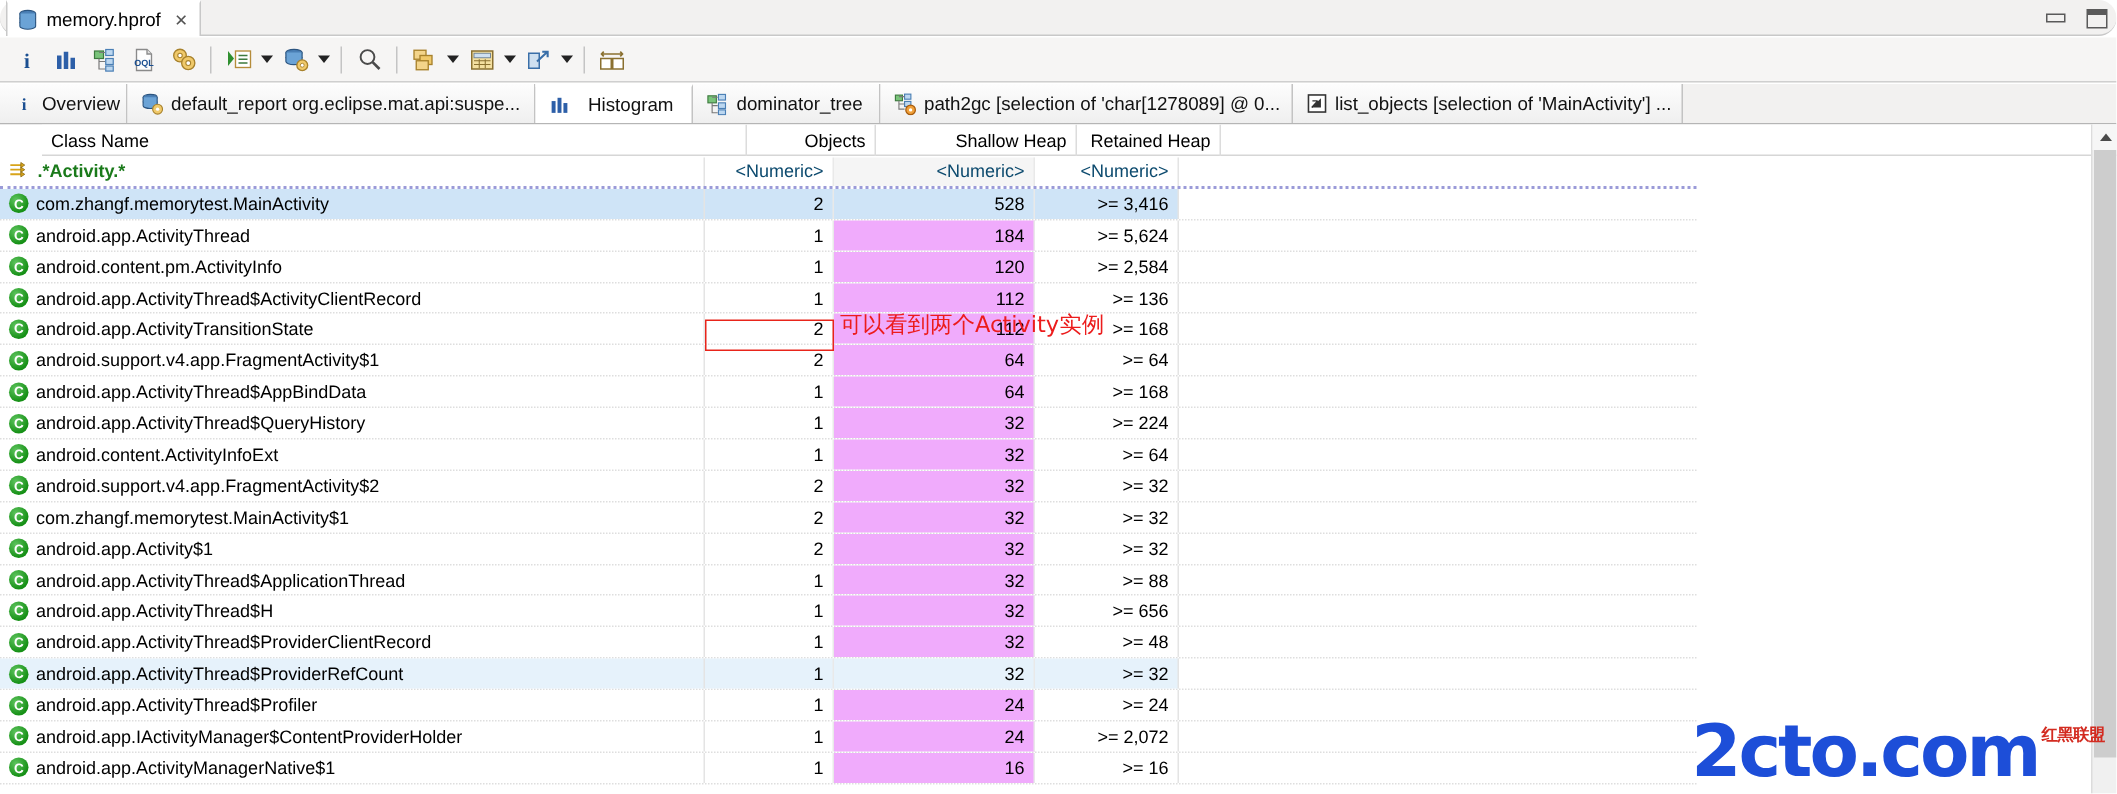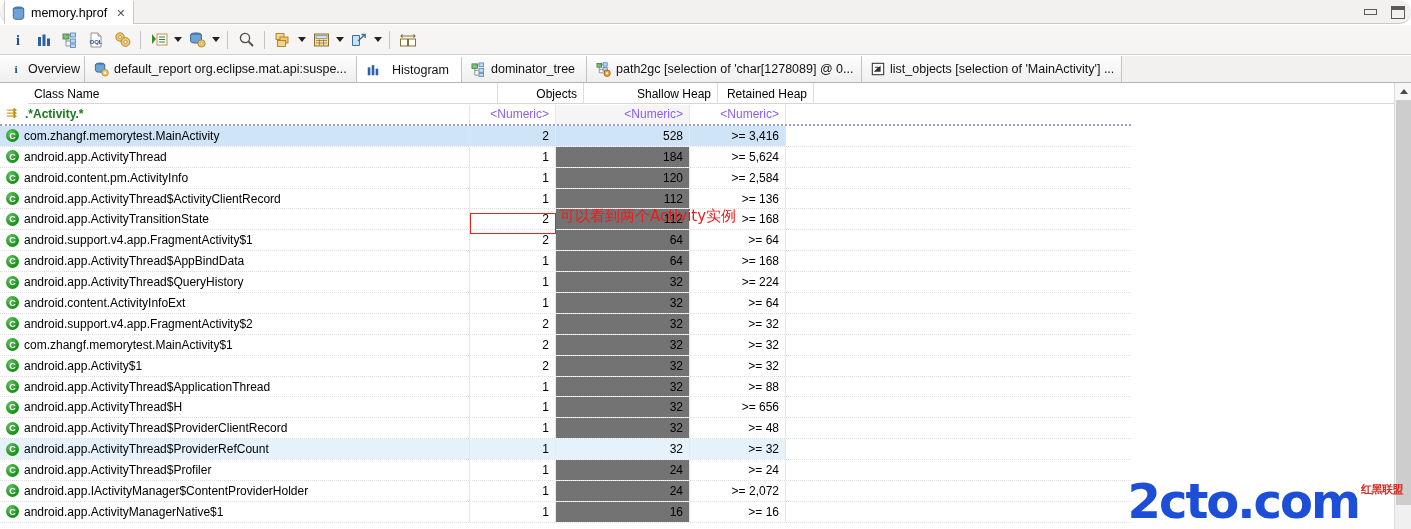--- a/index.html
+++ b/index.html
@@ -122,26 +122,26 @@
   }
   .td {
     display: flex; align-items: center;
     height: 100%;
     font-size: 12px;
     padding: 0 6px;
     overflow: hidden; white-space: nowrap;
   }
   .td.c0 { width: 470px; justify-content: flex-start; gap: 5px; border-right: 1px solid #e4e4e4; }
   .td.c1 { width: 86px; justify-content: flex-end; border-right: 1px solid #e9e9e9; }
-  .td.c2 { width: 134px; justify-content: flex-end; background: #737373; border-right: 1px solid #e9e9e9; }
+  .td.c2 { width: 134px; justify-content: flex-end; background: #f0abfc; border-right: 1px solid #e9e9e9; }
   .td.c3 { width: 96px; justify-content: flex-end; border-right: 1px solid #e4e4e4; }
 
   
   .trow.filter { border-bottom: 2px dotted #9b9bd8; }
-  .trow.filter .td { color: #8b5cf6; }
+  .trow.filter .td { color: #0c4a6e; }
   .trow.filter .td.c0 { color: #1a7a1a; font-weight: bold; }
   .trow.filter .td.c2 { background: #f5f5f5; }
 
   .trow.selected .td { background: #cfe4f7 !important; }
   .trow.hl .td { background: #e6f2fb !important; }
 
   
   .cls-icon {
     width: 13px; height: 13px; border-radius: 50%;
     background: radial-gradient(circle at 35% 32%, #5ec45e, #169016 70%);

